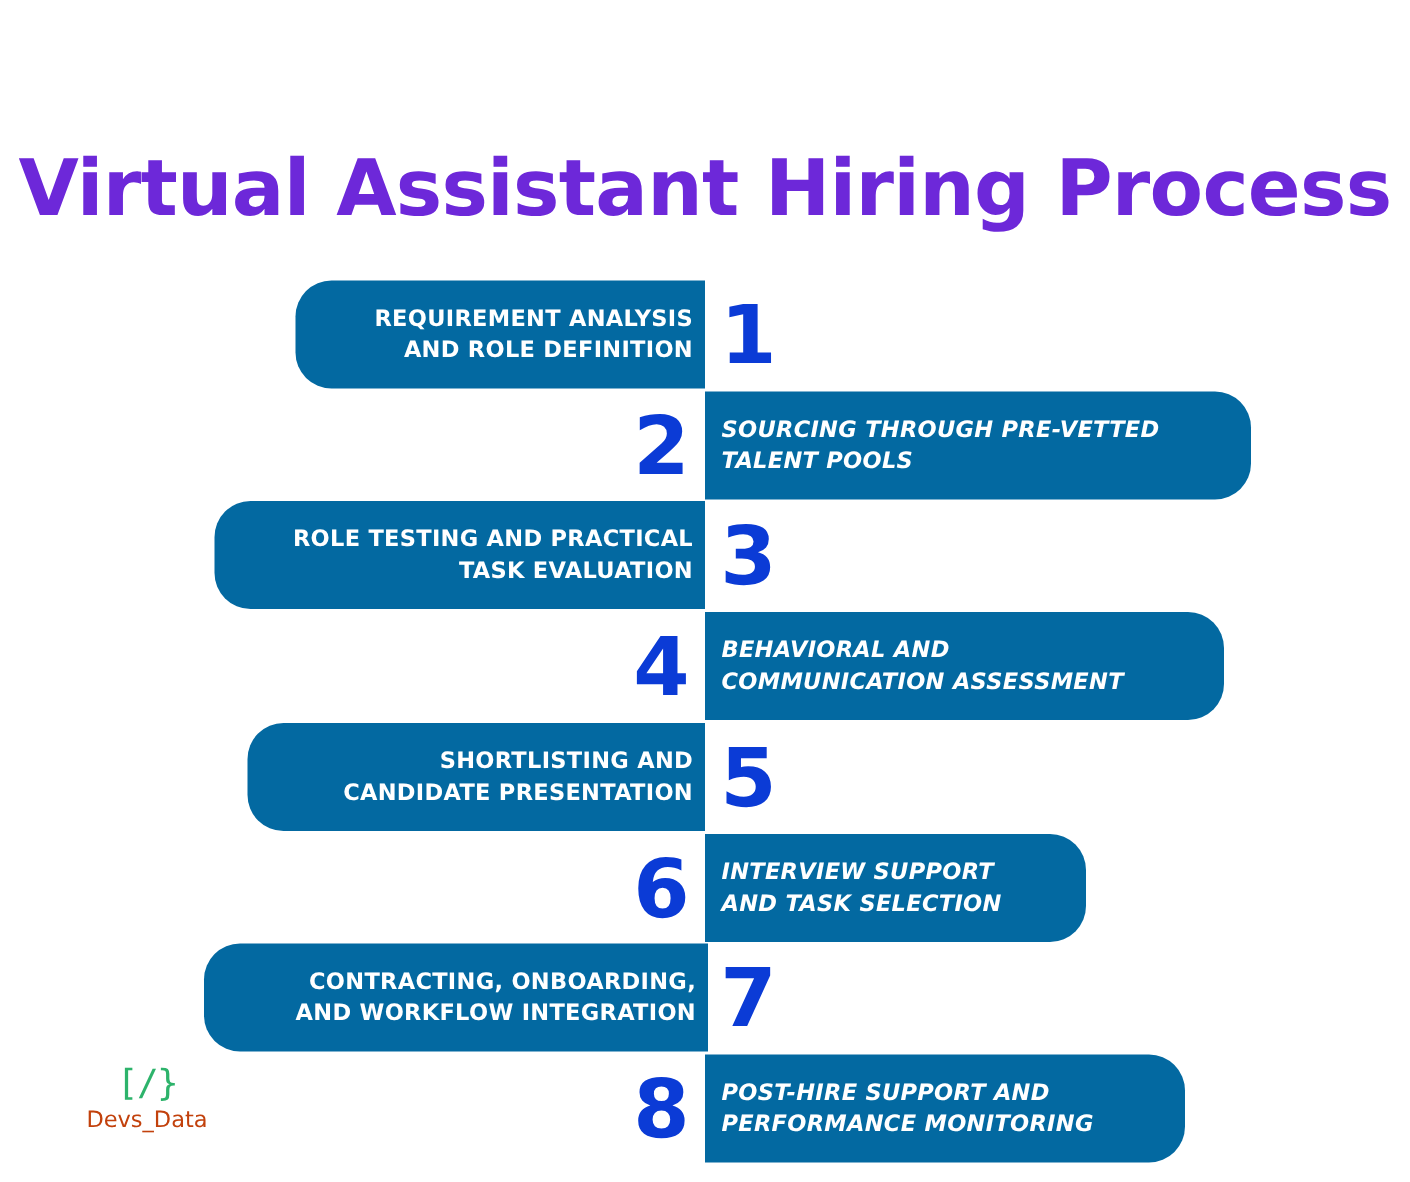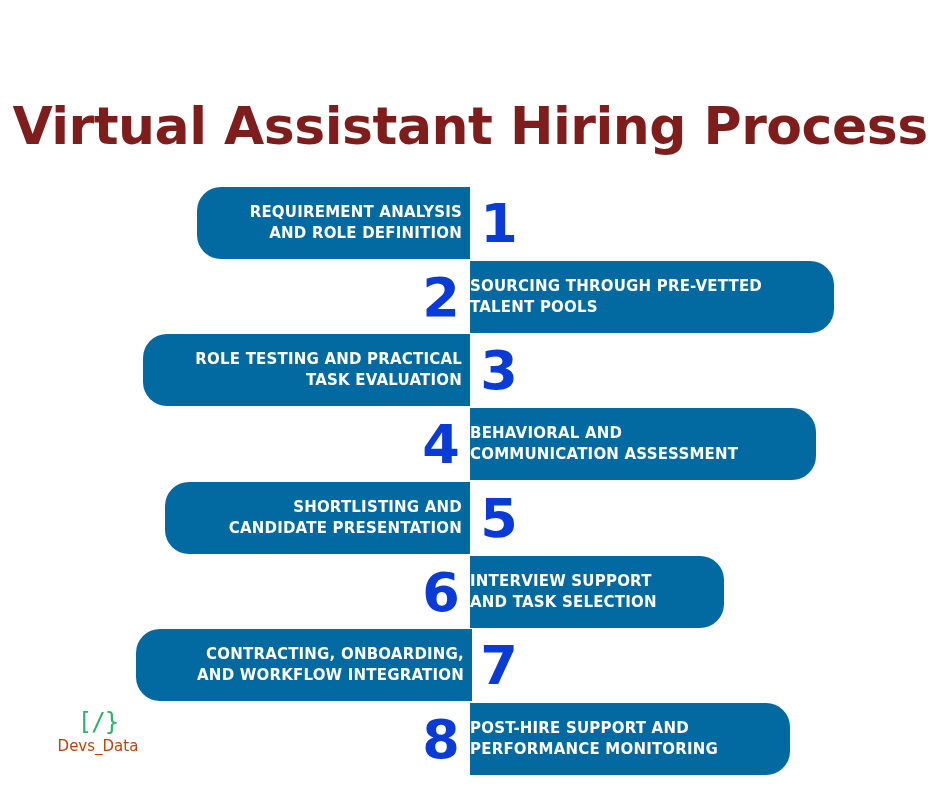--- a/index.html
+++ b/index.html
@@ -2,29 +2,29 @@
 <html><head>
 <meta charset="utf-8">
 <style>
   html, body { margin: 0; padding: 0; }
   body {
     width: 940px; height: 788px; background: #ffffff; position: relative; overflow: hidden;
     font-family: "Liberation Sans", "DejaVu Sans", sans-serif;
   }
   .title {
     position: absolute; left: 0; width: 940px; top: 96px; text-align: center;
-    color: #7f1d1d; font-size: 52px; font-weight: 700; letter-spacing: -0.5px;
+    color: #6d28d9; font-size: 52px; font-weight: 700; letter-spacing: -0.5px;
     font-family: "DejaVu Sans", sans-serif;
   }
   .bar {
     position: absolute; height: 72px; background: #0369a1; color: #ffffff;
     display: flex; align-items: center; box-sizing: border-box;
   }
   .bar.left { border-radius: 24px 0 0 24px; justify-content: flex-end; padding-right: 8px; text-align: right; }
-  .bar.right { border-radius: 0 24px 24px 0; justify-content: flex-start; text-align: left; }
+  .bar.right { border-radius: 0 24px 24px 0; justify-content: flex-start; padding-left: 11px; text-align: left; font-style: italic; }
   .bar .label {
     font-family: "DejaVu Sans", sans-serif; font-weight: 700; font-size: 15px;
     line-height: 21px; white-space: pre-line; letter-spacing: 0.2px;
   }
   .num {
     position: absolute; height: 72px; width: 50px; display: flex; align-items: center; justify-content: center;
     color: #0B3BD6; font-family: "DejaVu Sans", sans-serif; font-weight: 700; font-size: 54px;
   }
   .logo { position: absolute; left: 52px; top: 708px; width: 92px; text-align: center; }
   .logo .mark { color: #2DB36B; font-family: "DejaVu Sans Mono", monospace; font-size: 24px; line-height: 28px; letter-spacing: -1px; }

